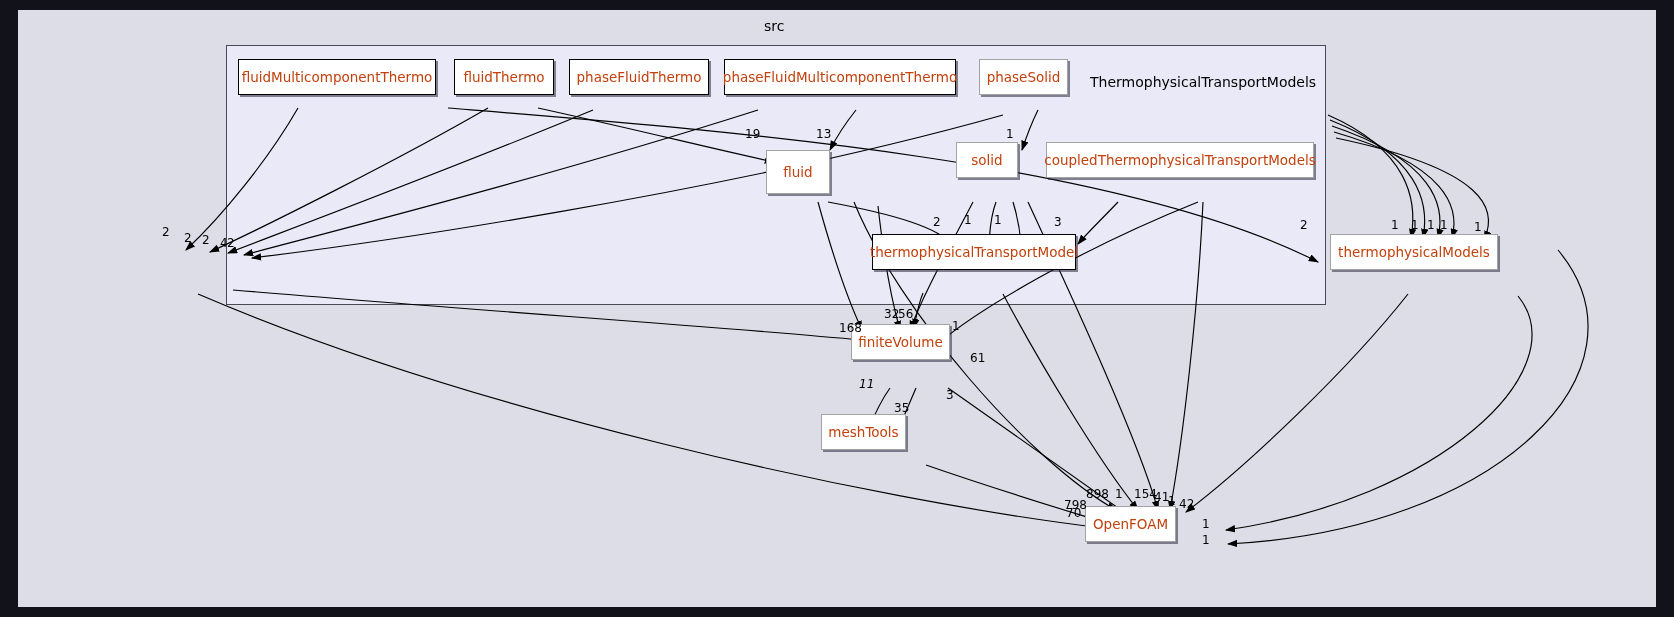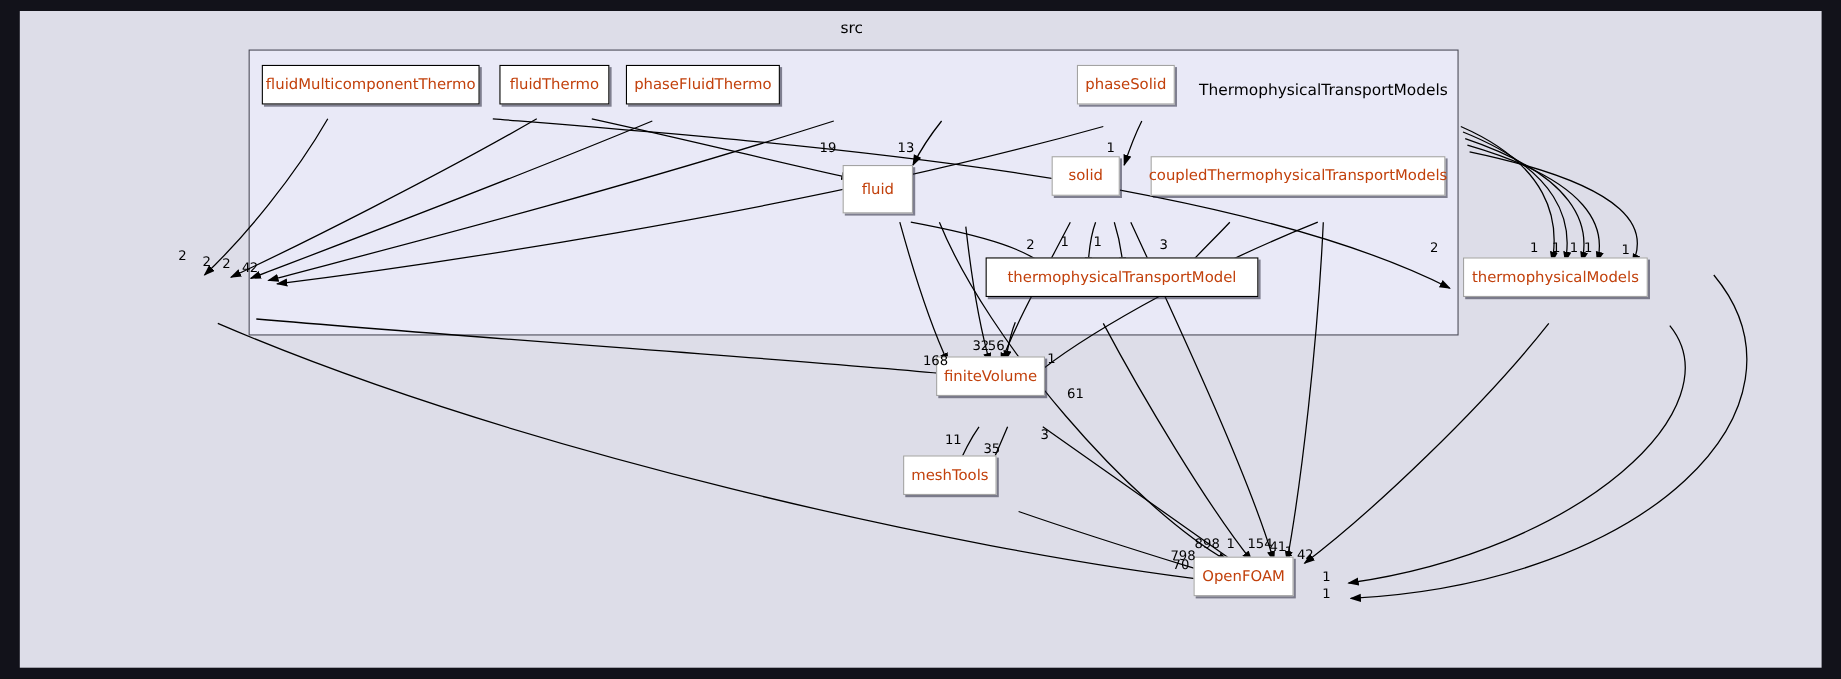--- a/index.html
+++ b/index.html
@@ -93,38 +93,41 @@
     </div>
 
     <div class="node shadow" style="left:436px;top:49px;width:100px;height:36px;">
       <span>fluidThermo</span>
     </div>
 
     <div class="node shadow" style="left:551px;top:49px;width:140px;height:36px;">
       <span>phaseFluidThermo</span>
     </div>
 
+    <div class="node shadow" style="left:706px;top:49px;width:232px;height:36px;">
+      <span>phaseFluidMulticomponentThermo</span>
+    </div>
 
     <div class="node red shadow" style="left:961px;top:49px;width:89px;height:36px;">
       <span>phaseSolid</span>
     </div>
 
     <div class="node red shadow" style="left:748px;top:140px;width:64px;height:44px;">
       <span>fluid</span>
     </div>
 
     <div class="node red shadow" style="left:938px;top:132px;width:62px;height:36px;">
       <span>solid</span>
     </div>
 
     <div class="node red shadow" style="left:1028px;top:132px;width:268px;height:36px;">
       <span>coupledThermophysicalTransportModels</span>
     </div>
 
-    <div class="node shadow" style="left:878px;top:224px;width:248px;height:36px;">
+    <div class="node shadow" style="left:854px;top:224px;width:204px;height:36px;">
       <span>thermophysicalTransportModel</span>
     </div>
 
 
     <div class="node red shadow" style="left:1312px;top:224px;width:168px;height:36px;">
       <span>thermophysicalModels</span>
     </div>
 
     <div class="node red shadow" style="left:833px;top:314px;width:99px;height:36px;">
       <span>finiteVolume</span>
@@ -163,21 +166,21 @@
     <div class="elabel" style="left:1409px;top:209px;">1</div>
     <div class="elabel" style="left:1422px;top:209px;">1</div>
     <div class="elabel" style="left:1456px;top:211px;">1</div>
 
     <div class="elabel" style="left:821px;top:312px;">168</div>
     <div class="elabel" style="left:866px;top:298px;">32</div>
     <div class="elabel" style="left:880px;top:298px;">56</div>
     <div class="elabel" style="left:934px;top:310px;">1</div>
     <div class="elabel" style="left:952px;top:342px;">61</div>
 
-    <div class="elabel" style="left:841px;top:384px;">11</div>
+    <div class="elabel" style="left:841px;top:368px;font-style:italic;">11</div>
     <div class="elabel" style="left:876px;top:392px;">35</div>
 
     <div class="elabel" style="left:928px;top:379px;">3</div>
     <div class="elabel" style="left:1068px;top:478px;">898</div>
     <div class="elabel" style="left:1046px;top:489px;">798</div>
     <div class="elabel" style="left:1048px;top:497px;">70</div>
     <div class="elabel" style="left:1097px;top:478px;">1</div>
     <div class="elabel" style="left:1116px;top:478px;">154</div>
     <div class="elabel" style="left:1136px;top:481px;">41</div>
     <div class="elabel" style="left:1150px;top:485px;">1</div>

